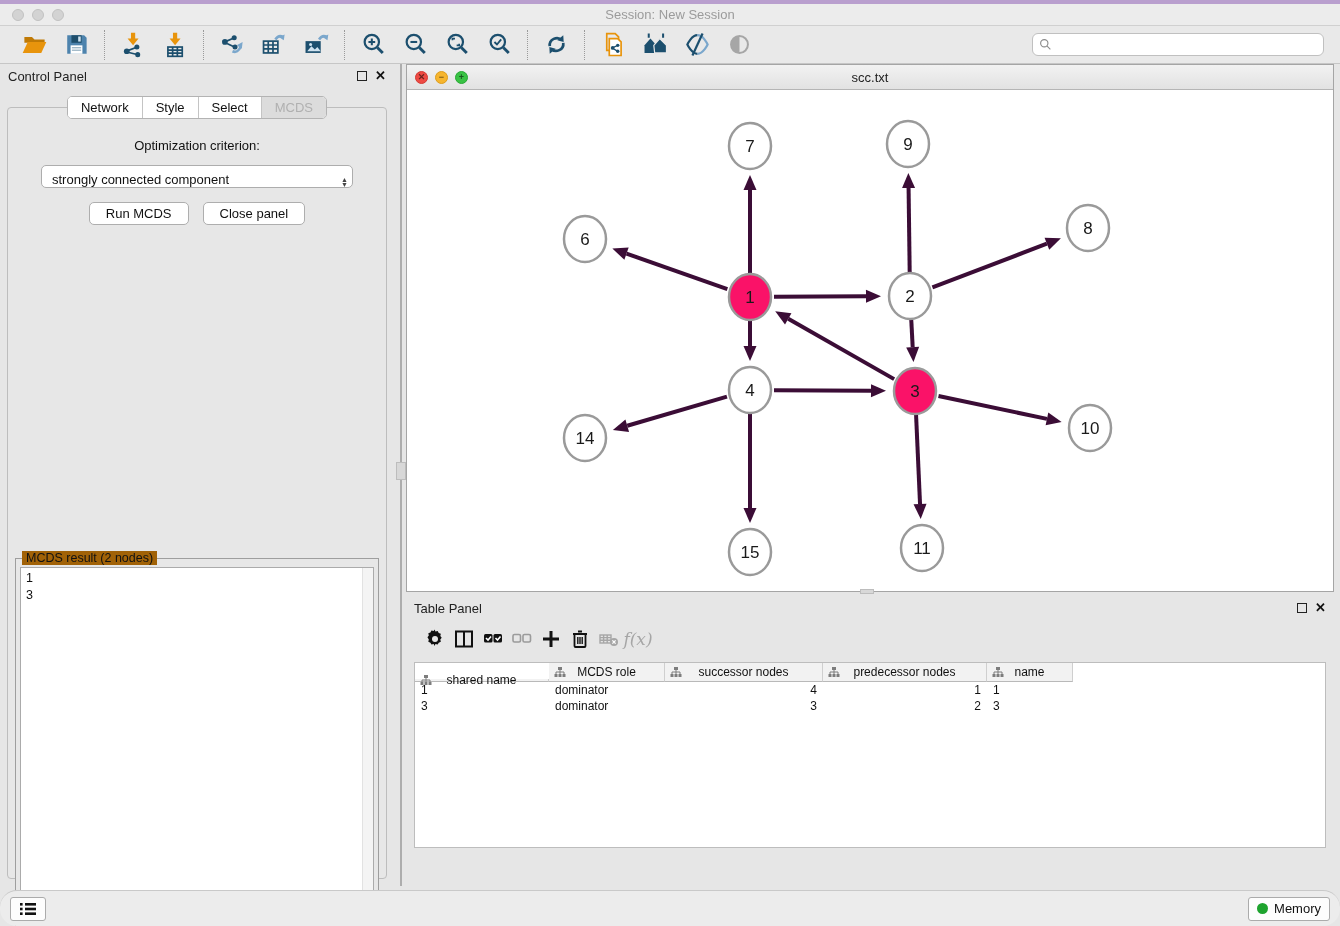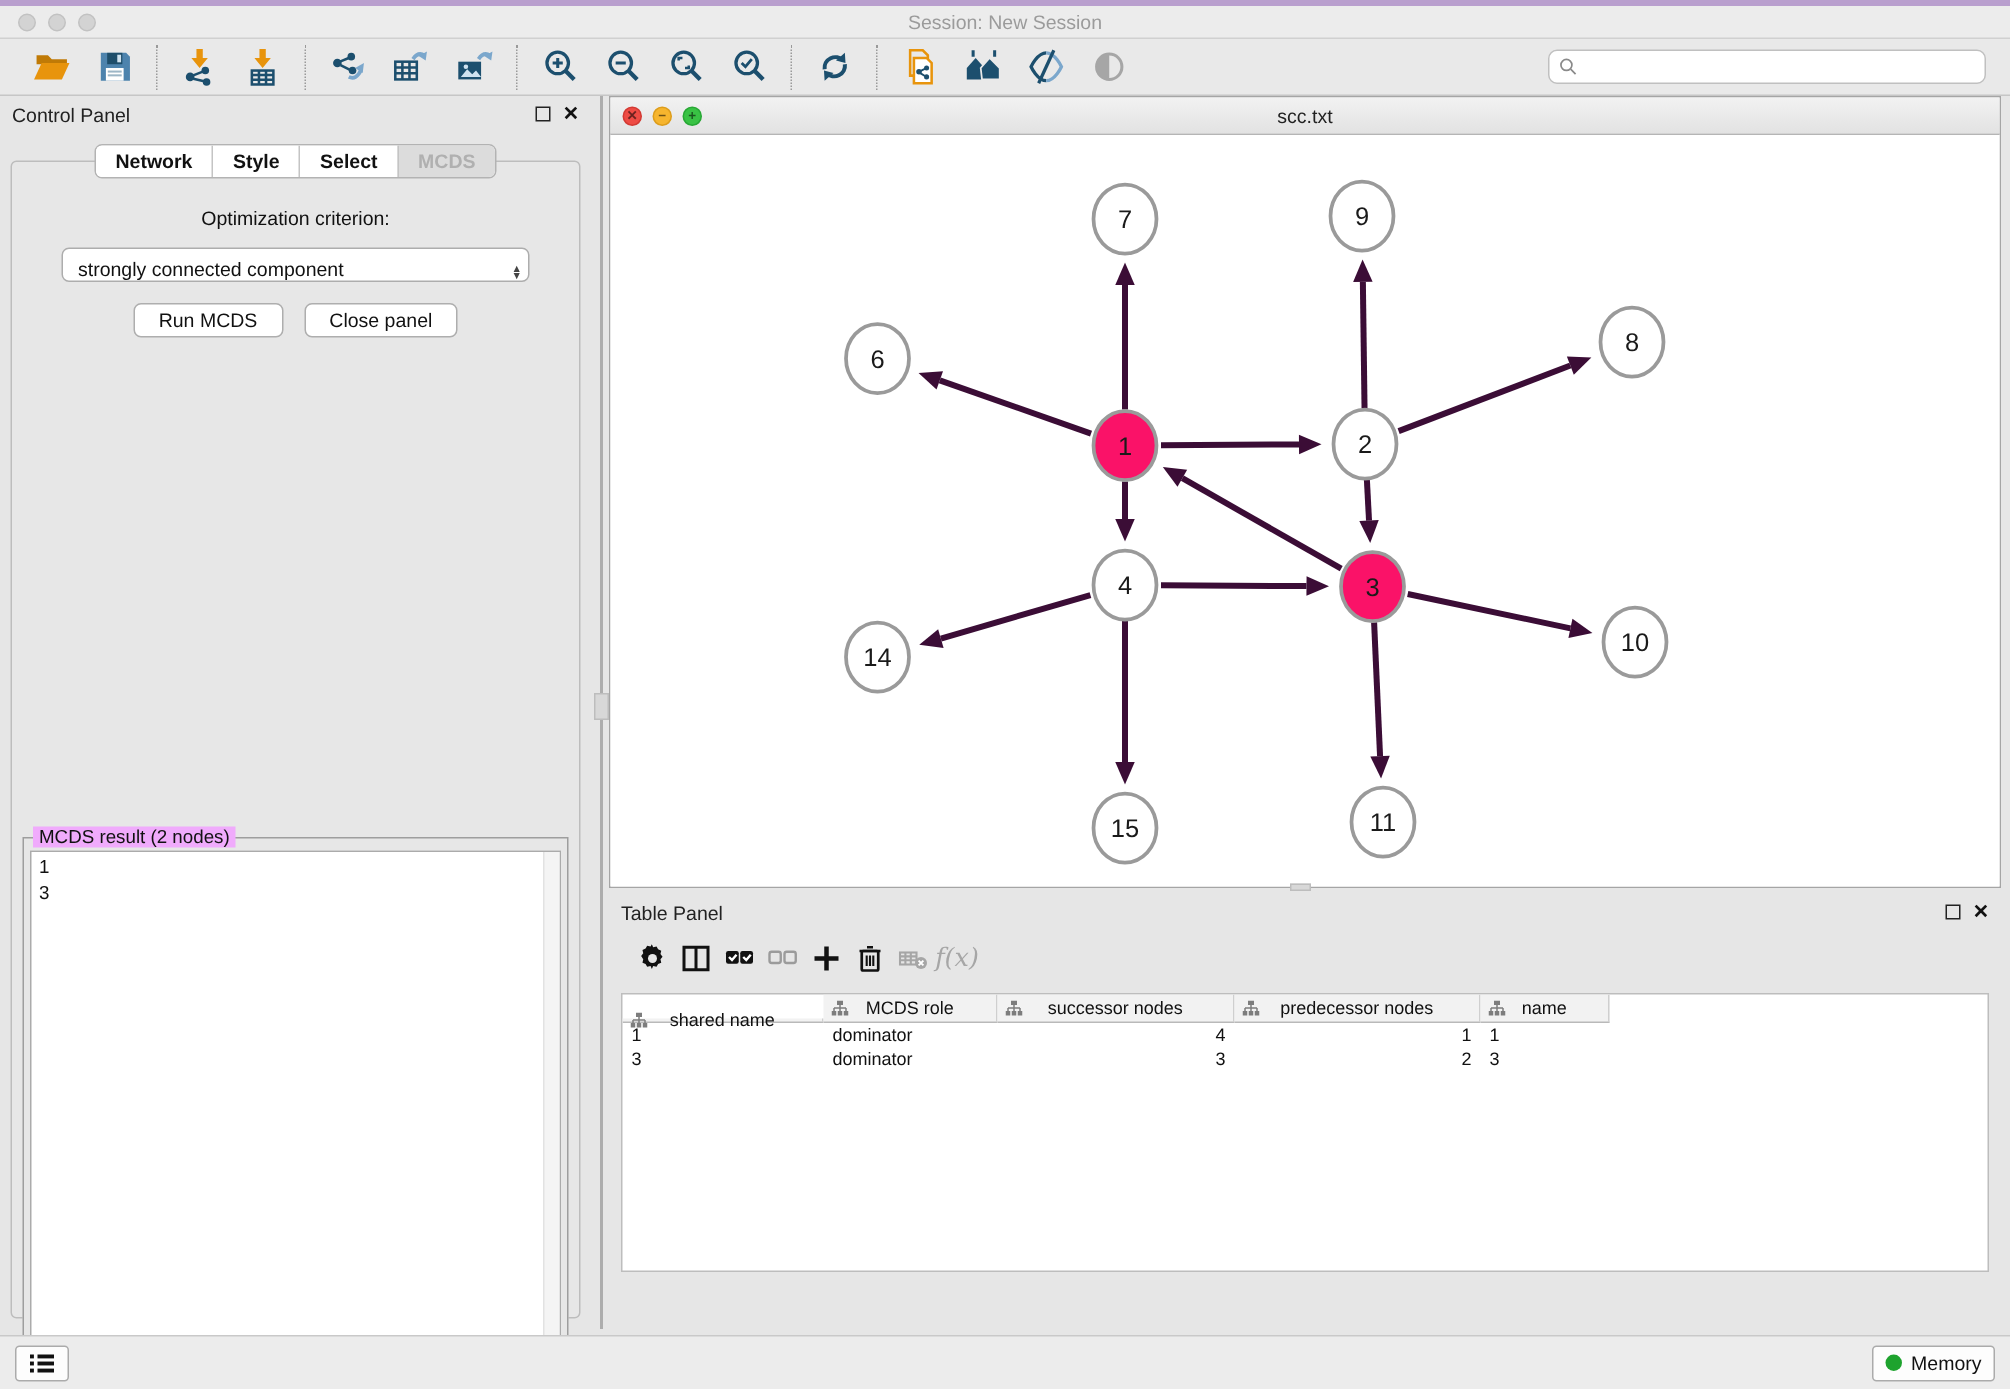--- a/index.html
+++ b/index.html
@@ -28,37 +28,37 @@
 
   
   .panel-header { height:24px; display:flex; align-items:center; padding:0 8px; }
   .panel-header .ph-title { font-size:13px; color:#222; }
   .ph-icons { margin-left:auto; display:flex; gap:8px; align-items:center; }
   .ph-float { width:10px; height:10px; border:1.5px solid #222; }
   .ph-close { font-size:13px; font-weight:bold; color:#111; line-height:10px; }
 
   
   .control-panel { position:absolute; left:0; top:64px; width:394px; height:822px; background:#e6e6e6; }
-  .cp-tabs { position:absolute; left:0; top:32px; width:100%; display:flex; justify-content:center; z-index:2;font-weight:bold; }
+  .cp-tabs { position:absolute; left:0; top:32px; width:100%; display:flex; justify-content:center; z-index:2; }
   .tabset { display:flex; border:1px solid #b3b3b3; border-radius:5px; overflow:hidden; background:#fff; }
   .tabseg { padding:3px 13px; font-size:13px; background:#fff; color:#111; border-left:1px solid #c4c4c4; }
   .tabseg:first-child { border-left:none; }
   .tabseg.selected { background:#dcdcdc; color:#b0b0b0; }
   .cp-content { position:absolute; left:7px; top:43px; width:380px; height:772px;
                 border:1px solid #bdbdbd; border-radius:4px; background:#e7e7e7; }
   .opt-label { text-align:center; margin-top:30px; font-size:13px; color:#111; }
   .dropdown { margin:12px auto 0; width:312px; height:23px; background:#fff; border:1px solid #adadad;
               border-radius:5px; display:flex; align-items:flex-end; padding:0 4px 0 10px; }
   .dropdown .dd-text { flex:1; font-size:13px; color:#111; }
   .dd-stepper { display:flex; flex-direction:column; align-items:center; line-height:5px; color:#444; font-size:7px; }
   .btn-row { display:flex; justify-content:center; gap:14px; margin-top:14px; }
   .push-btn { background:#fff; border:1px solid #aeaeae; border-radius:5px; padding:3px 16px; font-size:13px; color:#111; }
   .result-group { position:absolute; left:7px; top:450px; width:364px; height:380px;
                   border:1px solid #9e9e9e; background:#e7e7e7; }
-  .result-legend { position:absolute; top:-8px; left:6px; background:#f0abfc; padding:0 4px; font-size:12.5px; color:#111; }
+  .result-legend { position:absolute; top:-8px; left:6px; background:#a16207; padding:0 4px; font-size:12.5px; color:#111; }
   .result-box { position:absolute; left:4px; top:8px; right:4px; bottom:4px; background:#fff;
                 border:1px solid #ababab; display:flex; }
   .result-text { flex:1; padding:2px 5px; font-size:12.5px; line-height:17px; white-space:pre; color:#111; }
   .result-scroll { width:11px; background:#f4f4f4; border-left:1px solid #e2e2e2; }
 
   
   .v-splitter { position:absolute; left:400px; top:64px; width:2px; height:822px; background:#adadad; }
   .v-splitter-handle { position:absolute; left:396px; top:462px; width:10px; height:18px;
                        background:#d8d8d8; border:1px solid #bdbdbd; }
 
@@ -90,21 +90,21 @@
   .tp-th { background:#f2f2f2; border-right:1px solid #cfcfcf; border-bottom:1px solid #b9b9b9;
            display:flex; align-items:center; justify-content:center; gap:6px; font-size:12px; color:#111; position:relative; }
   .tp-th svg { position:absolute; left:5px; width:12px; height:11px; }
   .tp-row { display:flex; height:16px; }
   .tp-td { font-size:12px; color:#111; padding:0 6px; display:flex; align-items:center; }
   .tp-td.right { justify-content:flex-end; }
   .tp-tabs { position:absolute; left:0; right:0; bottom:6px; display:flex; justify-content:center; }
 
   
   .statusbar { position:absolute; left:0; top:890px; width:1340px; height:36px; background:#ececec;
-               border-top:1px solid #c9c9c9; display:flex; align-items:center; padding:0 10px; }
+               border-top:1px solid #c9c9c9; display:flex; align-items:center; padding:0 10px;border-radius:17px; }
   .status-btn { background:#fdfdfd; border:1px solid #ababab; border-radius:3px; height:24px;
                 display:flex; align-items:center; justify-content:center; padding:0 8px; gap:6px; }
   .mem-dot { width:11px; height:11px; border-radius:50%; background:#1ea32e; }
   .mem-label { font-size:13px; color:#111; }
   .status-right { margin-left:auto; }
 </style>
 </head>
 <body>
 
 <div class="purple-strip"></div>

